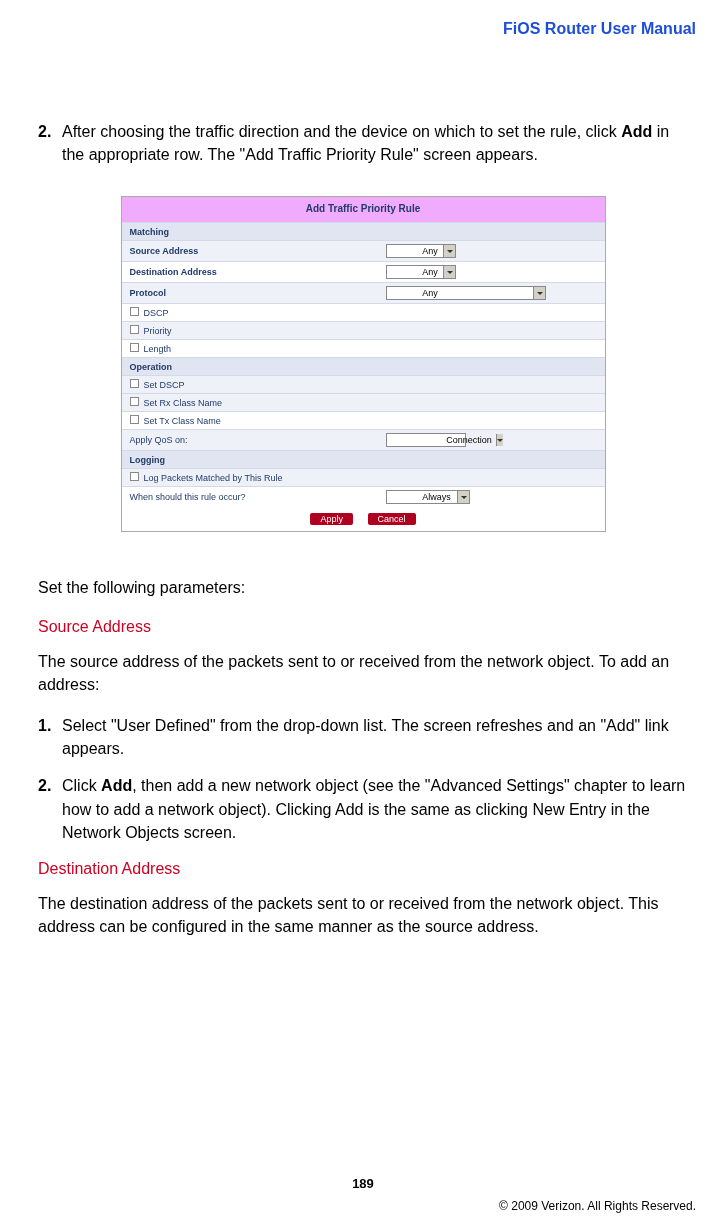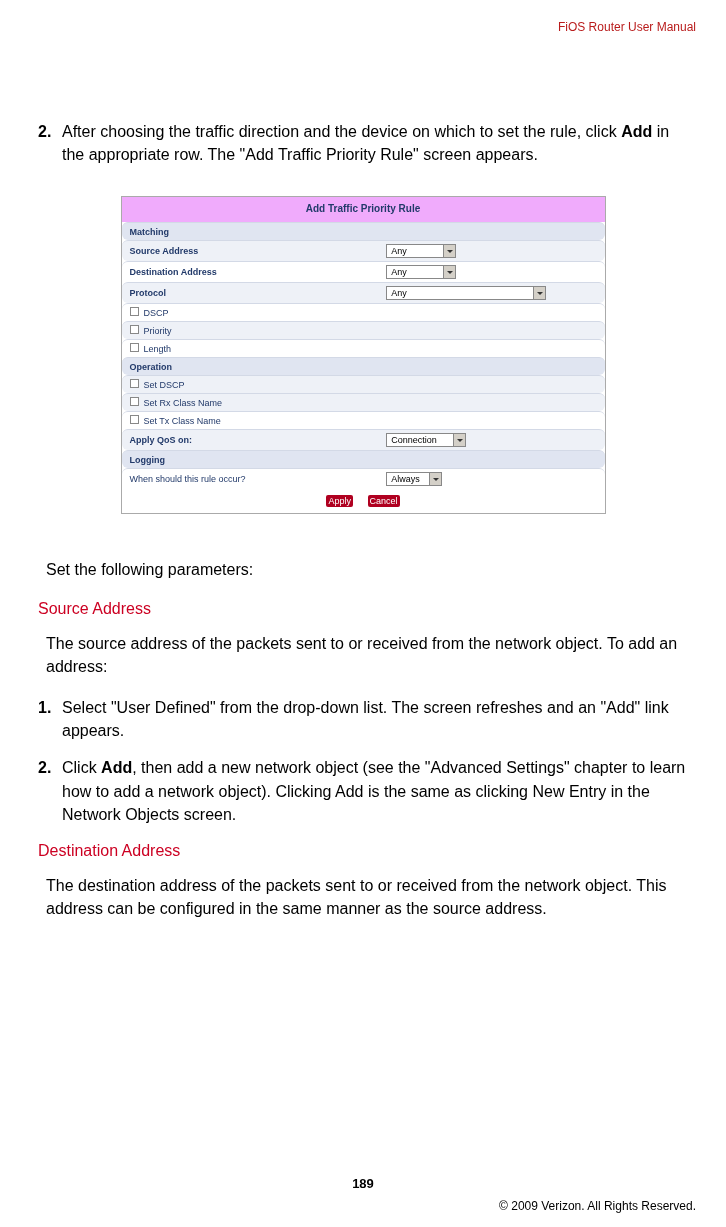--- a/index.html
+++ b/index.html
@@ -9,23 +9,23 @@
     background: #fff;
     font-family: "Myriad Pro", "Segoe UI", Arial, sans-serif;
     color: #000;
     position: relative;
     padding: 20px 30px 0 30px;
   }
   .header-title {
     position: absolute;
     top: 20px;
     right: 30px;
-    font-weight: 400;
-    font-size: 12px;
-    color: #b91c1c;
+    font-weight: 700;
+    font-size: 16px;
+    color: #1d4ed8;
   }
   .content {
     margin-top: 100px;
     padding: 0 8px;
   }
   .step-item {
     display: flex;
     margin-bottom: 14px;
     font-size: 16px;
     line-height: 1.45;
@@ -53,21 +53,20 @@
     color: #223a6a;
     font-size: 10px;
     background: #f0abfc;
   }
   .row {
     display: flex;
     align-items: center;
     padding: 3px 8px;
     border-top: 1px solid #d3d9e6;
     min-height: 18px;
-    border-radius: 6px;
   }
   .row.header { background: #e0e5f1; font-weight: 700; }
   .row.alt { background: #eef1f7; }
   .row.plain { background: #fff; }
   .row .label { flex: 0 0 55%; }
   .row .value { flex: 1; display:flex; align-items:center; }
   .chk {
     display: inline-block;
     width: 9px; height: 9px;
     border: 1px solid #888;
@@ -76,21 +75,21 @@
   }
   .sel {
     display: flex;
     align-items: center;
     background: #fff;
     border: 1px solid #888;
     height: 14px;
     font-size: 9px;
     color: #000;
   }
-  .sel span { flex:1; padding: 0 4px; }
+  .sel span { flex:1; padding: 0 4px; margin-left: 31px; }
   .sel .arrow {
     width: 12px;
     height: 100%;
     background: #d4d0c8;
     border-left: 1px solid #888;
     display:flex;
     align-items:center;
     justify-content:center;
   }
   .sel .arrow::after {
@@ -102,27 +101,27 @@
   .btn-row {
     text-align: center;
     padding: 6px 0;
     background: #fff;
   }
   .ui-btn {
     display: inline-block;
     background: #b00020;
     color: #fff;
     font-size: 9px;
-    padding: 1px 2px;
+    padding: 1px 10px;
     border-radius: 2px;
     margin: 0 6px;
   }
 
   .after-shot { margin-top: 44px; }
-  .body-text { font-size: 16px; line-height: 1.45; margin-bottom: 18px; margin-left: 8px; }
+  .body-text { font-size: 16px; line-height: 1.45; margin-bottom: 18px; }
   .red-heading { color: #cc0022; font-size: 16px; font-weight: 400; margin: 16px 0 14px 0; }
 
   .page-num {
     position: absolute;
     bottom: 36px;
     left: 0; right: 0;
     text-align: center;
     font-weight: 700;
     font-size: 13px;
   }
@@ -202,37 +201,40 @@
         <div class="label"><span class="chk"></span><span>Set DSCP</span></div>
       </div>
     <div class="row alt">
         <div class="label"><span class="chk"></span><span>Set Rx Class Name</span></div>
       </div>
     <div class="row plain">
         <div class="label"><span class="chk"></span><span>Set Tx Class Name</span></div>
       </div>
 
     <div class="row alt">
-      <div class="label" style="font-weight:700;">Apply QoS on:</div>
-      <div class="value">
-          <div class="sel" style="width:80px;">
+      <div class="label" style="font-weight:400;">Apply QoS on:</div>
+      <div class="value">
+          <div class="sel" style="width:80px;padding-left:24px;">
             <span>Connection</span>
             <div class="arrow"></div>
           </div>
         </div>
     </div>
 
     <div class="row header">
         <div class="label">Logging</div>
       </div>
+    <div class="row alt">
+        <div class="label"><span class="chk"></span><span>Log Packets Matched by This Rule</span></div>
+      </div>
 
     <div class="row plain">
       <div class="label" style="font-weight:400;">When should this rule occur?</div>
       <div class="value">
-          <div class="sel" style="width:56px;">
+          <div class="sel" style="width:84px;">
             <span>Always</span>
             <div class="arrow"></div>
           </div>
         </div>
     </div>
 
     <div class="btn-row">
       <span class="ui-btn">Apply</span>
       <span class="ui-btn">Cancel</span>
     </div>

